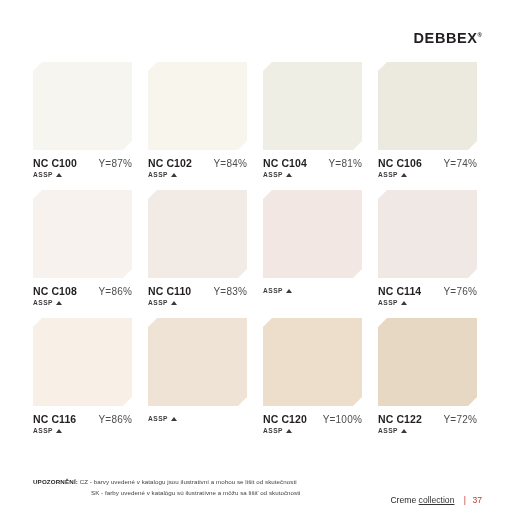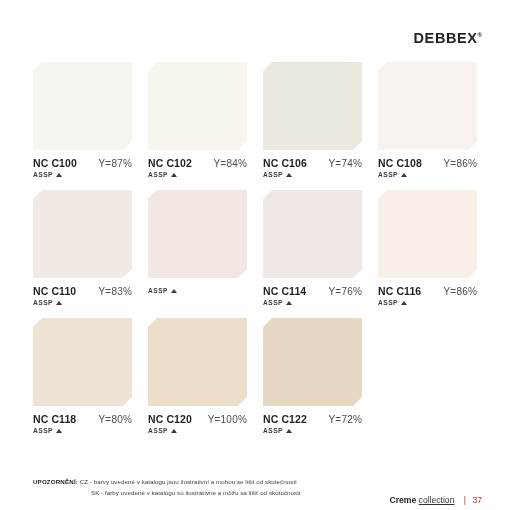--- a/index.html
+++ b/index.html
@@ -133,21 +133,21 @@
   }
   .collection {
     position: absolute;
     right: 0;
     top: 7px;
     font-size: 8.6px;
     color: #231f20;
     white-space: nowrap;
   }
   .collection .cname {
-    font-weight: bold;
+    font-weight: normal;
   }
   .collection .cthin {
     font-weight: normal;
     color: #333333;
     text-decoration: underline;
   }
   .collection .sep {
     color: #c0392b;
     margin: 0 4px 0 7px;
     font-weight: normal;
@@ -187,20 +187,33 @@
         <span class="code">NC C102</span>
         <span class="yval">Y=84%</span>
       </div>
       <div class="meta-row-bottom">
         <span class="assp">ASSP</span>
         <span class="tri"></span>
       </div>
     </div>
   </div>
 
+  <div class="cell">
+    <div class="swatch" style="background:#efeee5"></div>
+    <div class="cell-meta">
+      <div class="meta-row-top">
+        <span class="code">NC C104</span>
+        <span class="yval">Y=81%</span>
+      </div>
+      <div class="meta-row-bottom">
+        <span class="assp">ASSP</span>
+        <span class="tri"></span>
+      </div>
+    </div>
+  </div>
 
   <div class="cell">
     <div class="swatch" style="background:#eceade"></div>
     <div class="cell-meta">
       <div class="meta-row-top">
         <span class="code">NC C106</span>
         <span class="yval">Y=74%</span>
       </div>
       <div class="meta-row-bottom">
         <span class="assp">ASSP</span>
@@ -271,24 +284,20 @@
       <div class="meta-row-bottom">
         <span class="assp">ASSP</span>
         <span class="tri"></span>
       </div>
     </div>
   </div>
 
   <div class="cell">
     <div class="swatch" style="background:#eee3d4"></div>
     <div class="cell-meta">
-      <div class="meta-row-top">
-        <span class="code">NC C118</span>
-        <span class="yval">Y=80%</span>
-      </div>
       <div class="meta-row-bottom">
         <span class="assp">ASSP</span>
         <span class="tri"></span>
       </div>
     </div>
   </div>
 
   <div class="cell">
     <div class="swatch" style="background:#ecdecb"></div>
     <div class="cell-meta">

